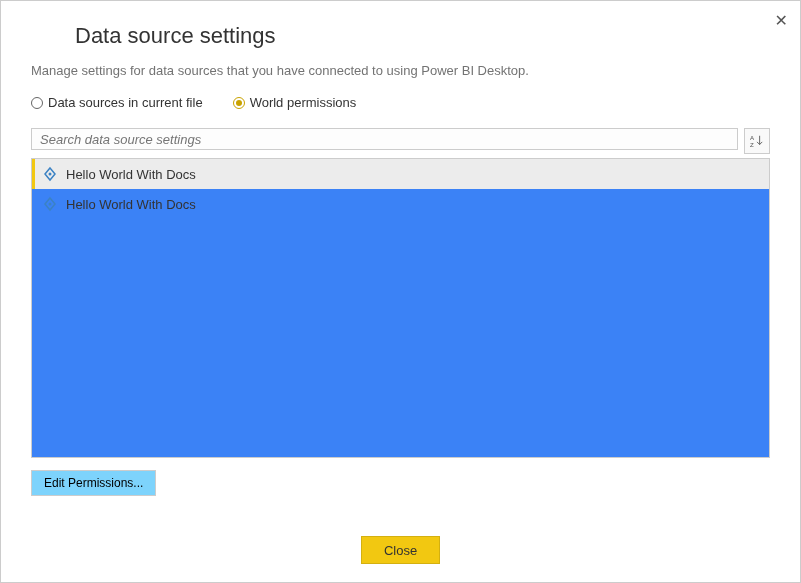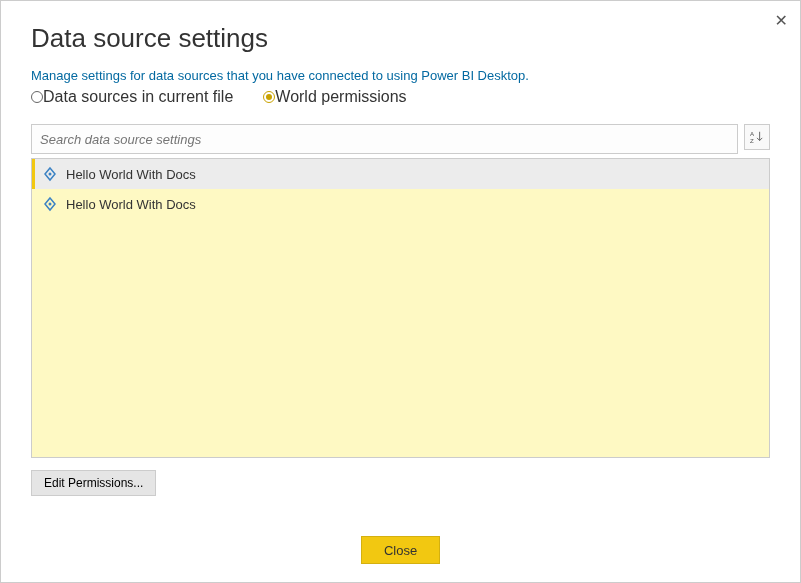--- a/index.html
+++ b/index.html
@@ -27,40 +27,42 @@
       cursor: pointer;
       font-weight: 300;
     }
     .content {
       padding: 22px 30px 18px 30px;
       display: flex;
       flex-direction: column;
       height: 100%;
     }
     .title {
-      font-size: 26px;
+      font-size: 22px;
       font-weight: 300;
       color: #333;
       margin-bottom: 14px;
+      margin-left: 44px;
     }
     .subtitle {
       font-size: 13px;
-      color: #0369a1;
-      margin-bottom: 5px;
+      color: #737373;
+      margin-bottom: 17px;
     }
     .radio-row {
       display: flex;
       gap: 30px;
       margin-bottom: 18px;
     }
     .radio-item {
       display: flex;
       align-items: center;
-      cursor: pointer;
-      font-size: 16px;
+      gap: 5px;
+      cursor: pointer;
+      font-size: 13px;
       justify-content: center;
     }
     .radio-circle {
       width: 12px;
       height: 12px;
       border: 1px solid #666;
       border-radius: 50%;
       display: flex;
       align-items: center;
       justify-content: center;
@@ -83,40 +85,40 @@
       margin-bottom: 4px;
     }
     .search-input {
       flex: 1;
       border: 1px solid #ccc;
       padding: 6px 8px;
       font-size: 13px;
       font-style: italic;
       color: #999;
       outline: none;
-      height: 30px;
+      height: 22px;
       background: #fdfdfd;
     }
     .sort-btn {
       border: 1px solid #ccc;
       width: 26px;
       height: 26px;
       display: flex;
       align-items: center;
       justify-content: center;
       background: #f9f9f9;
       cursor: pointer;
       font-size: 11px;
       color: #555;
     }
     .list-box {
       border: 1px solid #ccc;
       flex: 1;
       overflow: auto;
-      background: #fef9c3;
+      background: #3b82f6;
       margin-bottom: 12px;
     }
     .list-item {
       display: flex;
       align-items: center;
       padding: 6px 10px;
       gap: 8px;
       cursor: pointer;
       font-size: 13px;
       height: 30px;
@@ -132,21 +134,21 @@
       flex-shrink: 0;
       color: #3b82c4;
     }
     .button-row {
       display: flex;
       gap: 10px;
       margin-bottom: 40px;
     }
     .btn {
       border: 1px solid #ccc;
-      background: #e5e5e5;
+      background: #7dd3fc;
       padding: 5px 12px;
       font-size: 12px;
       cursor: pointer;
       display: flex;
       align-items: center;
       gap: 4px;
       height: 26px;
     }
     .dropdown-arrow {
       font-size: 8px;

